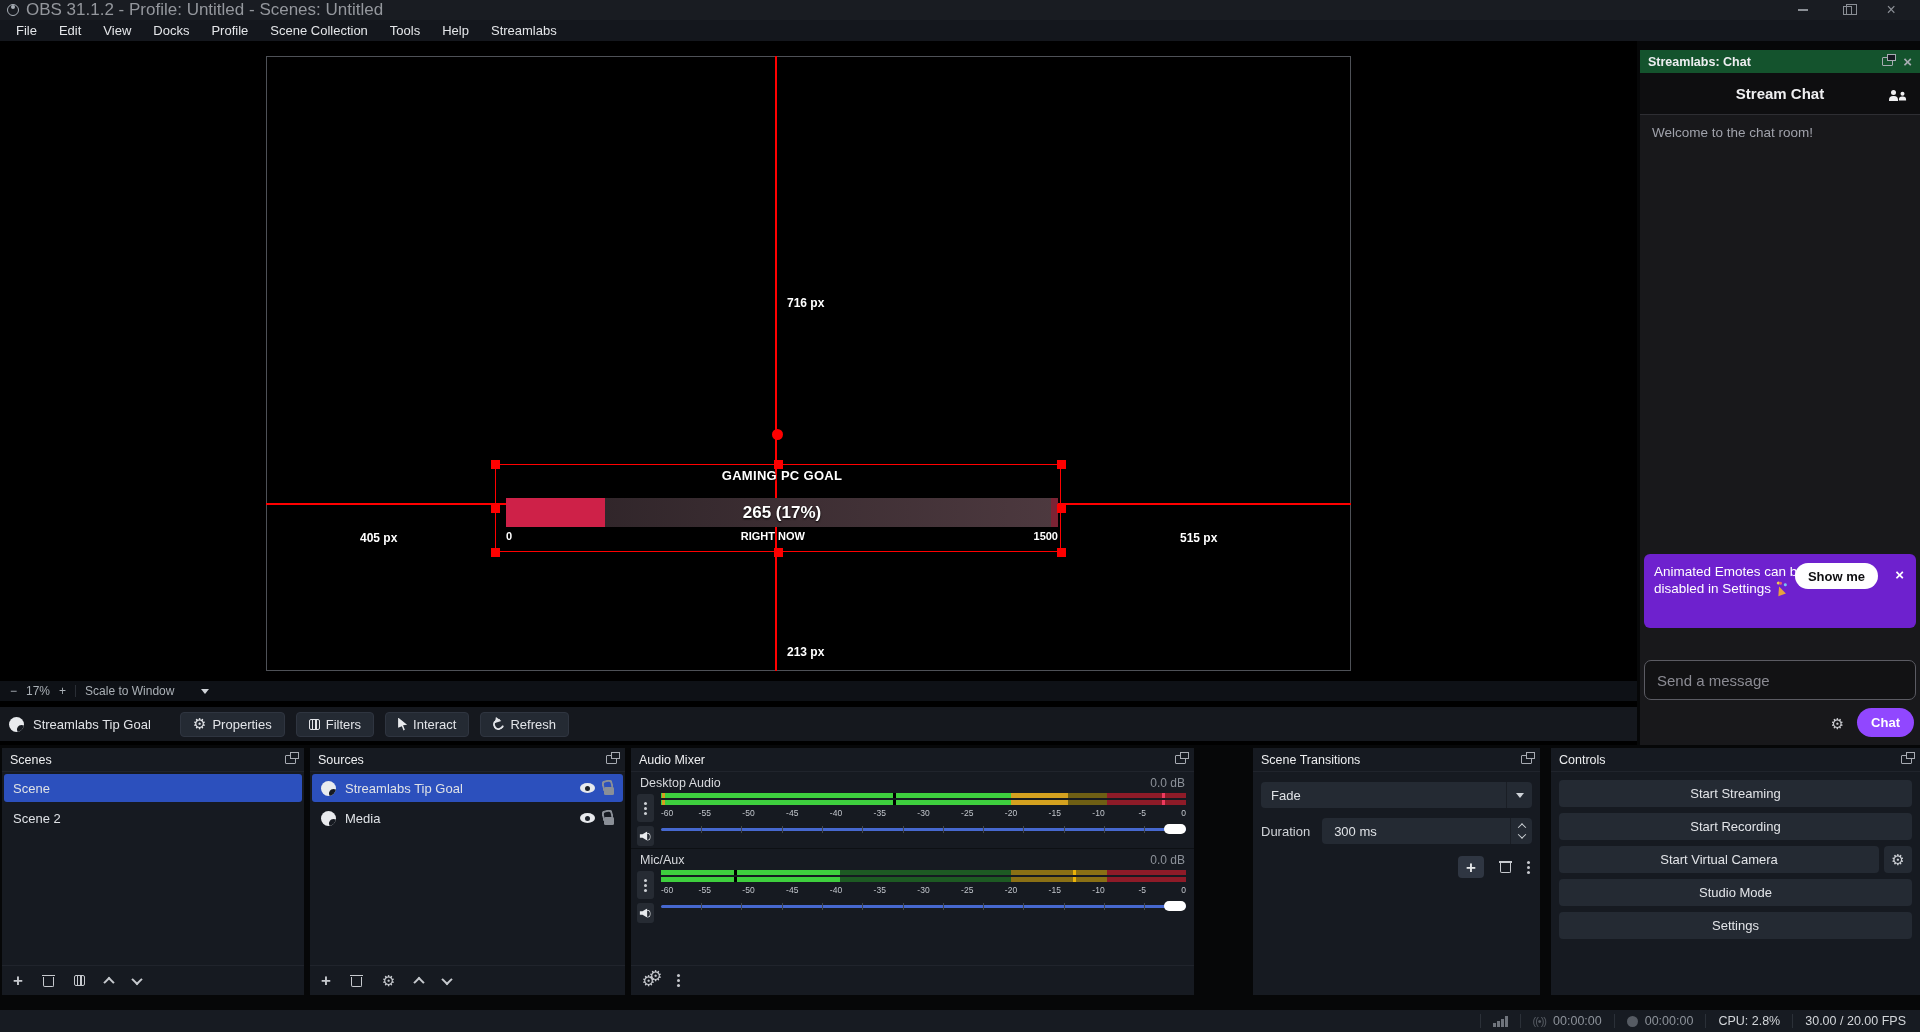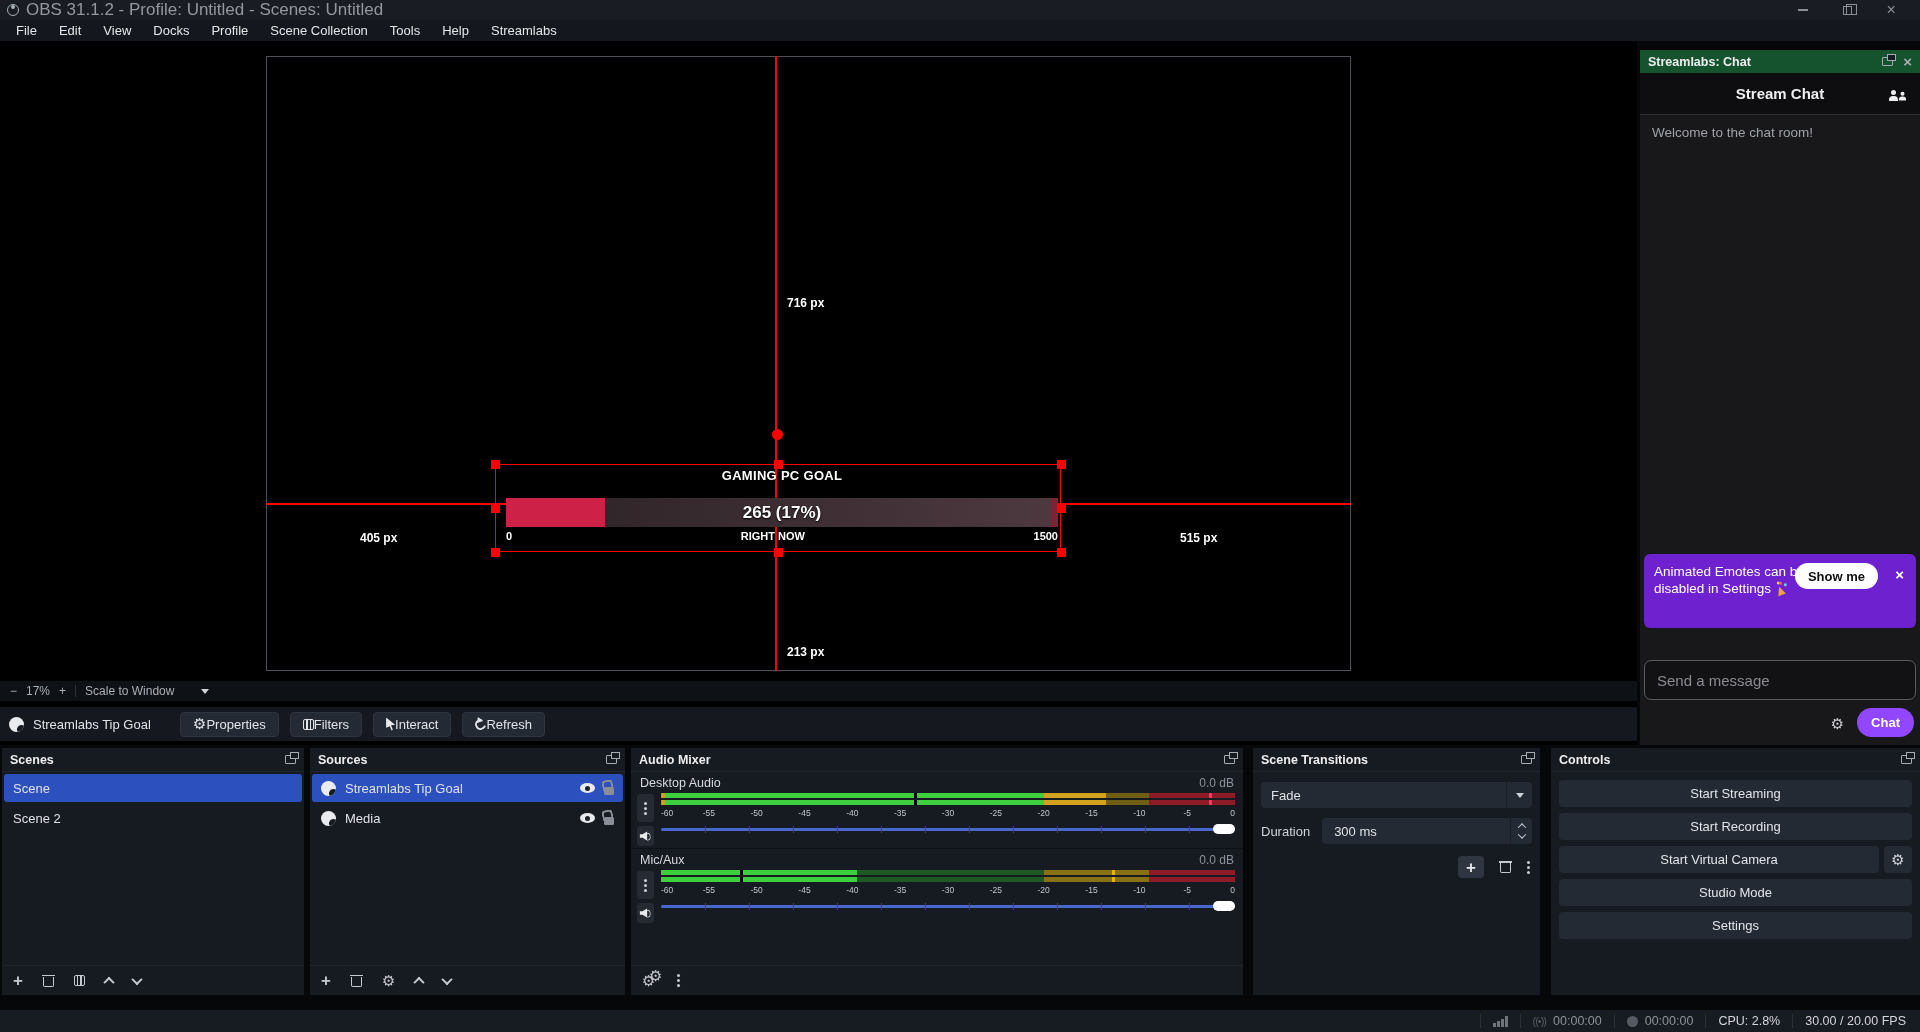--- a/index.html
+++ b/index.html
@@ -44,21 +44,21 @@
   .caret{width:0;height:0;border-left:4px solid transparent;border-right:4px solid transparent;border-top:5px solid #cfd3d8}
   
   .src-toolbar{position:absolute;left:0;top:666px;width:1637px;height:34px;background:#15181e;
     display:flex;align-items:center;padding-left:9px;color:#e2e4e8;font-size:13px}
   .sl-icon{width:15px;height:15px;border-radius:50%;background:#e9ebee;position:relative;overflow:hidden;flex:none}
   .sl-icon::before{content:"";position:absolute;width:9px;height:9px;background:#161a21;border-radius:50% 0 50% 50%;
     right:-2px;bottom:-2px;transform:rotate(15deg)}
   .src-name{margin-left:9px}
   .tb-btns{position:absolute;left:180px;display:flex;gap:11px}
   .tb-btn{height:25px;padding:0 12px;background:#242a33;border:1px solid #2f3540;border-radius:4px;
-    display:flex;align-items:center;font-size:13px;color:#e2e4e8}
+    display:flex;align-items:center;gap:6px;font-size:13px;color:#e2e4e8}
   
   .ic-gear::before{content:"⚙";font-size:15px;line-height:1}
   .icon-filters{width:11px;height:11px;border:1.5px solid currentColor;border-radius:2px;
     background:repeating-linear-gradient(90deg,transparent 0 2px,currentColor 2px 3.5px)}
   .icon-cursor{width:9px;height:13px;background:#e8eaed;clip-path:polygon(0 0,100% 55%,55% 60%,75% 95%,60% 100%,42% 68%,0 78%)}
   .icon-refresh{width:11px;height:11px;border:2px solid currentColor;border-radius:50%;border-right-color:transparent;
     position:relative;transform:rotate(-30deg)}
   .icon-refresh::after{content:"";position:absolute;right:-4px;top:-2px;border:3px solid transparent;
     border-left:6px solid currentColor;transform:rotate(40deg)}
   .icon-popout{width:11px;height:9px;border:1.3px solid currentColor;border-radius:1px;position:relative}
@@ -76,21 +76,21 @@
   .icon-lock{width:10px;height:8px;background:#8a8f97;border-radius:1.5px;position:relative;display:inline-block;margin-top:6px}
   .icon-lock::before{content:"";position:absolute;width:7px;height:8px;border:2px solid #8a8f97;border-bottom:none;
     border-radius:4px 4px 0 0;top:-7px;left:-2px;transform:rotate(-10deg)}
   .icon-speaker{position:relative;width:15px;height:12px;display:inline-block;color:#e8eaed}
   .icon-speaker::before{content:"";position:absolute;left:0;top:0;width:10px;height:12px;background:currentColor;
     clip-path:polygon(0 33%,38% 33%,100% 0,100% 100%,38% 67%,0 67%)}
   .icon-speaker::after{content:"";position:absolute;right:1px;top:2px;width:4px;height:8px;border:1.5px solid currentColor;
     border-left:none;border-radius:0 8px 8px 0}
   
   .panel{position:absolute;top:748px;height:247px;background:#161a21;display:flex;flex-direction:column}
-  .p-head{height:24px;display:flex;align-items:center;padding:0 8px;font-weight:bold;font-size:12.5px;color:#edeef0;
+  .p-head{height:24px;display:flex;align-items:center;padding:0 8px;font-weight:normal;font-size:12.5px;color:#edeef0;
     border-bottom:1px solid #20242c;flex:none}
   .p-head .sp{flex:1}
   .p-head .icon-popout{color:#a7abb2}
   .p-body{flex:1;position:relative;overflow:hidden}
   .p-foot{height:30px;border-top:1px solid #20242c;display:flex;align-items:center;gap:20px;padding:0 11px;color:#c6c9ce;flex:none}
   .row{height:28px;display:flex;align-items:center;padding:0 9px;font-size:13px;color:#dfe2e6;margin:2px 2px 0 2px;border-radius:3px;gap:9px}
   .row .sp{flex:1}
   
   .mx-ch{position:relative;height:77px}
   .mx-top{display:flex;align-items:center;padding:3px 9px 0 9px;height:19px}
@@ -352,21 +352,21 @@
     </div>
   <div class="p-foot">
     <span class="plus">+</span>
     <span class="icon-trash"></span>
     <span class="ic-gear"></span>
     <span class="chev up"></span>
     <span class="chev down"></span>
   </div>
 </div>
 
-<div class="panel" style="left:631px;width:612px">
+<div class="panel" style="left:631px;width:563px">
   <div class="p-head">
     <span>Audio Mixer</span>
       <span class="sp"></span>
     <span class="icon-popout"></span>
   </div>
   <div class="p-body" id="mixer-body">
       <div class="mx-ch">
         <div class="mx-top">
           <span class="mx-name">Desktop Audio</span>
           <span class="mx-db">0.0 dB</span>

